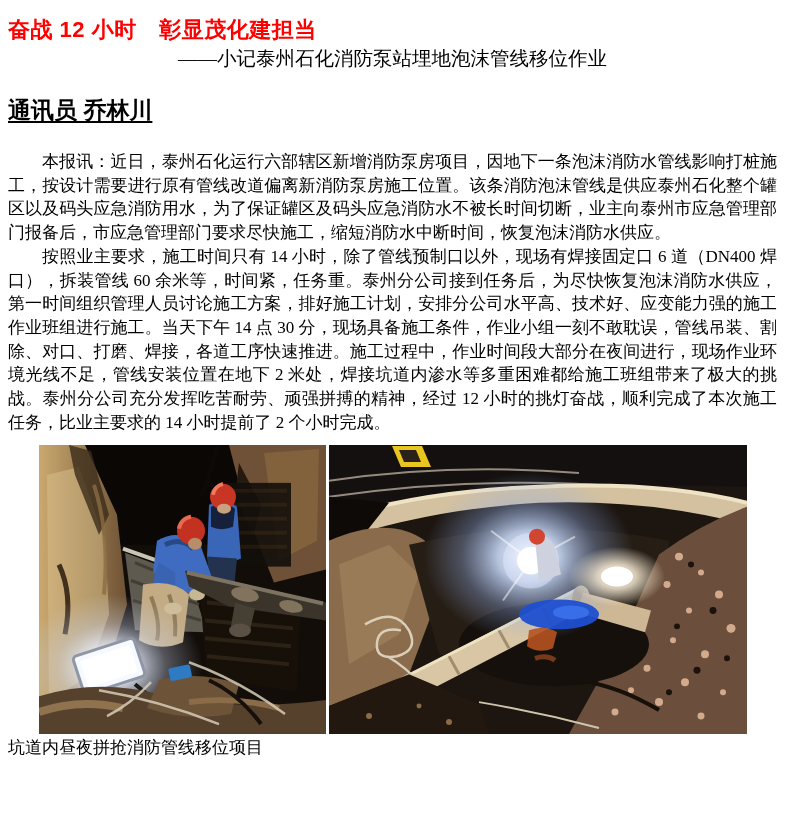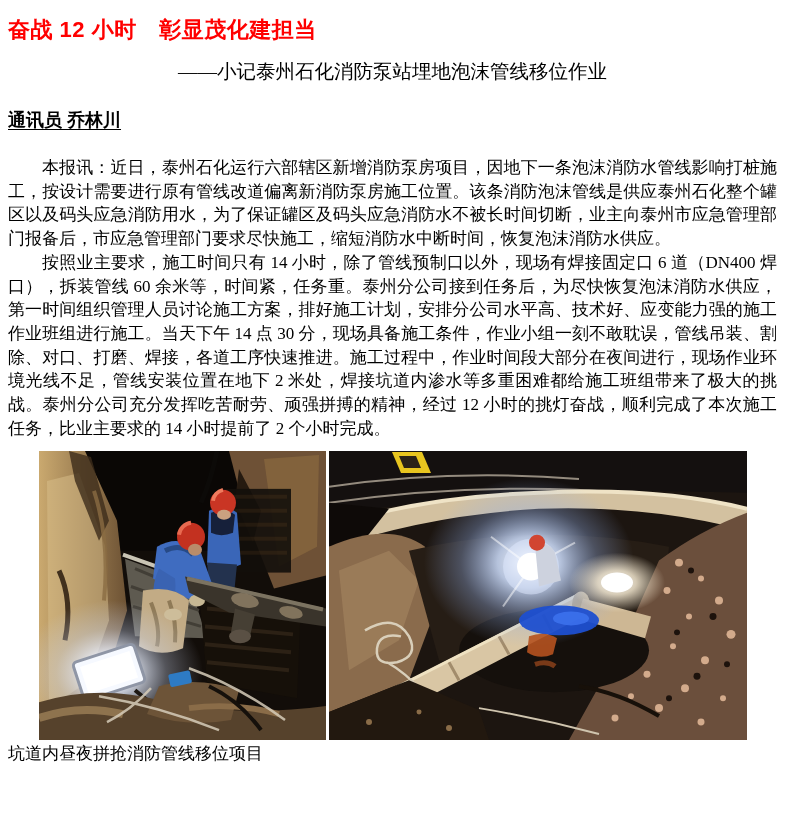--- a/index.html
+++ b/index.html
@@ -10,27 +10,27 @@
   }
   .page { box-sizing:border-box; width:785px; height:838px; padding:0 8px; overflow:hidden; }
 
   .title {
     margin:15px 0 0 0; text-align:left;
     font-family:"Liberation Sans","DejaVu Sans",sans-serif;
     font-weight:bold; font-size:22px; letter-spacing:0.5px;
     color:#ff0000;
   }
   .subtitle {
-    margin-top:13px; text-align:center;
+    text-align:center;
     font-size:19.5px; font-weight:normal;
   }
   .byline {
     margin-top:23px;
     font-family:"Liberation Sans","DejaVu Sans",sans-serif;
-    font-weight:bold; font-size:18px;
+    font-weight:bold; font-size:23px;
     text-decoration:underline; text-underline-offset:3px;
     display:inline-block;
   }
   article { margin-top:24px;font-family:Liberation Serif, serif; }
   article p {
     margin:0; font-size:17px; line-height:23.7px;
     text-align:justify; text-indent:2em;
     word-break:break-all;
   }
 

